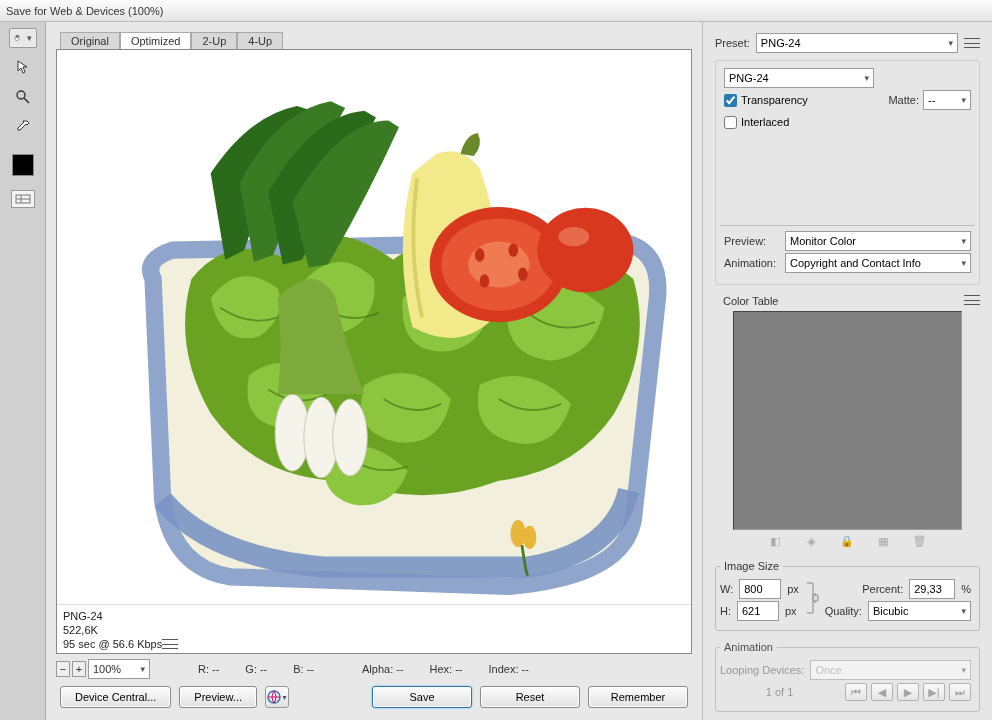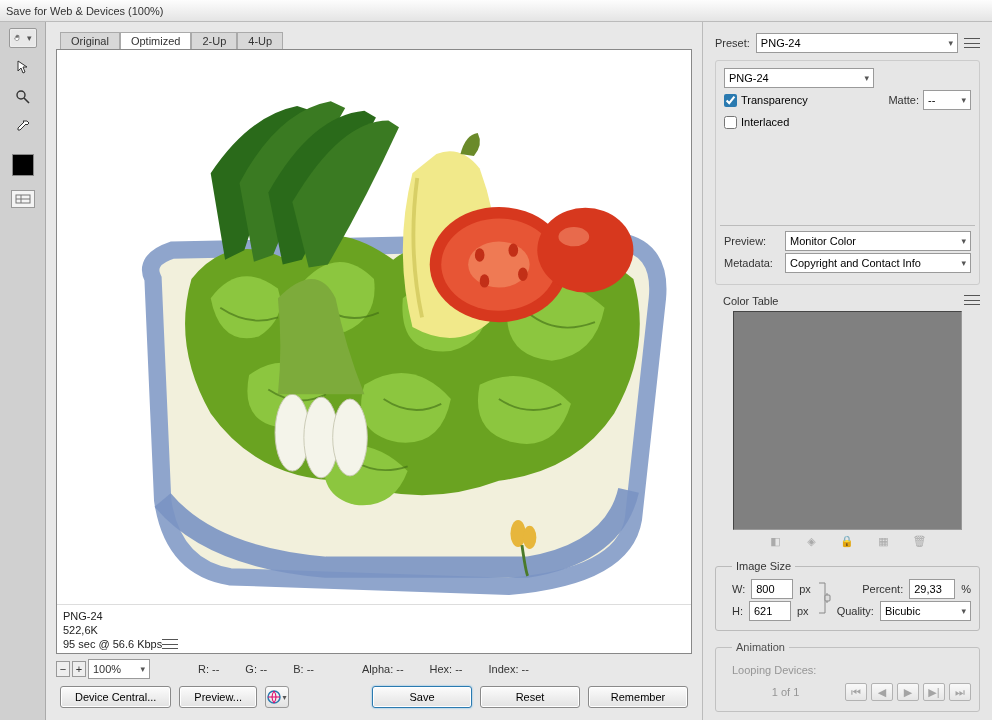--- a/index.html
+++ b/index.html
@@ -69,21 +69,21 @@
   .sel, .inp {
     height: 20px; border: 1px solid #9a9a9a; background: #fff; padding: 0 4px;
     display:flex; align-items:center; justify-content:space-between;
   }
   .sel::after { content:"▾"; font-size:9px; color:#555; margin-left:6px; }
   .chk { display:flex; align-items:center; gap:4px; }
   .chk input { width:13px; height:13px; accent-color:#2a7ab0; }
 
   .section-title { color:#333; margin: 4px 0 2px 8px; }
   .sep { border-top: 1px solid #bbb; margin: 2px -4px 4px -4px; }
-  fieldset.grp { border:1px solid #bbb; border-radius:3px; padding: 6px 8px 8px 16px; margin-top:4px; }
+  fieldset.grp { border:1px solid #bbb; border-radius:3px; padding: 6px 8px 8px 4px; margin-top:4px; }
   fieldset.grp legend { padding:0 4px; color:#333; }
 
   .colortable {
     flex:1; min-height:170px; background:#808080; border:1px inset #999; margin: 2px 18px 4px 18px;
   }
   .ct-icons { display:flex; gap:22px; justify-content:center; color:#999; font-size:12px; margin-bottom:2px; }
   .miniicon { width:14px; height:14px; display:inline-flex; align-items:center; justify-content:center; color:#aaa; }
 
   .anim-controls { display:flex; align-items:center; gap:4px; justify-content:flex-end; }
   .abtn { width:22px; height:18px; border:1px solid #aaa; background:linear-gradient(#fdfdfd,#e6e6e6); border-radius:2px; display:flex;align-items:center;justify-content:center; color:#999; }
@@ -326,21 +326,21 @@
       </div>
       <div style="height:90px"></div>
       <div class="sep"></div>
       <div class="row">
         <span class="lbl" style="width:55px">Preview:</span>
         <div class="sel" style="flex:1">
             <span>Monitor Color</span>
           </div>
       </div>
       <div class="row">
-        <span class="lbl" style="width:55px">Metadata:</span>
+        <span class="lbl" style="width:55px">Animation:</span>
         <div class="sel" style="flex:1">
             <span>Copyright and Contact Info</span>
           </div>
       </div>
     </div>
 
     <div style="display:flex;flex-direction:column;flex:1">
       <div style="display:flex;justify-content:space-between;align-items:center">
         <span class="section-title">Color Table</span>
         <span class="hamb">
@@ -383,20 +383,23 @@
         <div class="sel" style="flex:1">
             <span>Bicubic</span>
           </div>
       </div>
     </fieldset>
 
     <fieldset class="grp" style="opacity:0.85">
       <legend>Animation</legend>
       <div class="row">
         <span class="lbl" style="color:#888">Looping Devices:</span>
+        <div class="sel" style="flex:1;opacity:0.6">
+            <span style="color:#999">Once</span>
+          </div>
       </div>
       <div class="row">
         <span style="flex:1;text-align:center;color:#888">1 of 1</span>
         <div class="anim-controls">
           <div class="abtn">⏮</div>
           <div class="abtn">◀</div>
           <div class="abtn">▶</div>
           <div class="abtn">▶|</div>
           <div class="abtn">⏭</div>
         </div>

